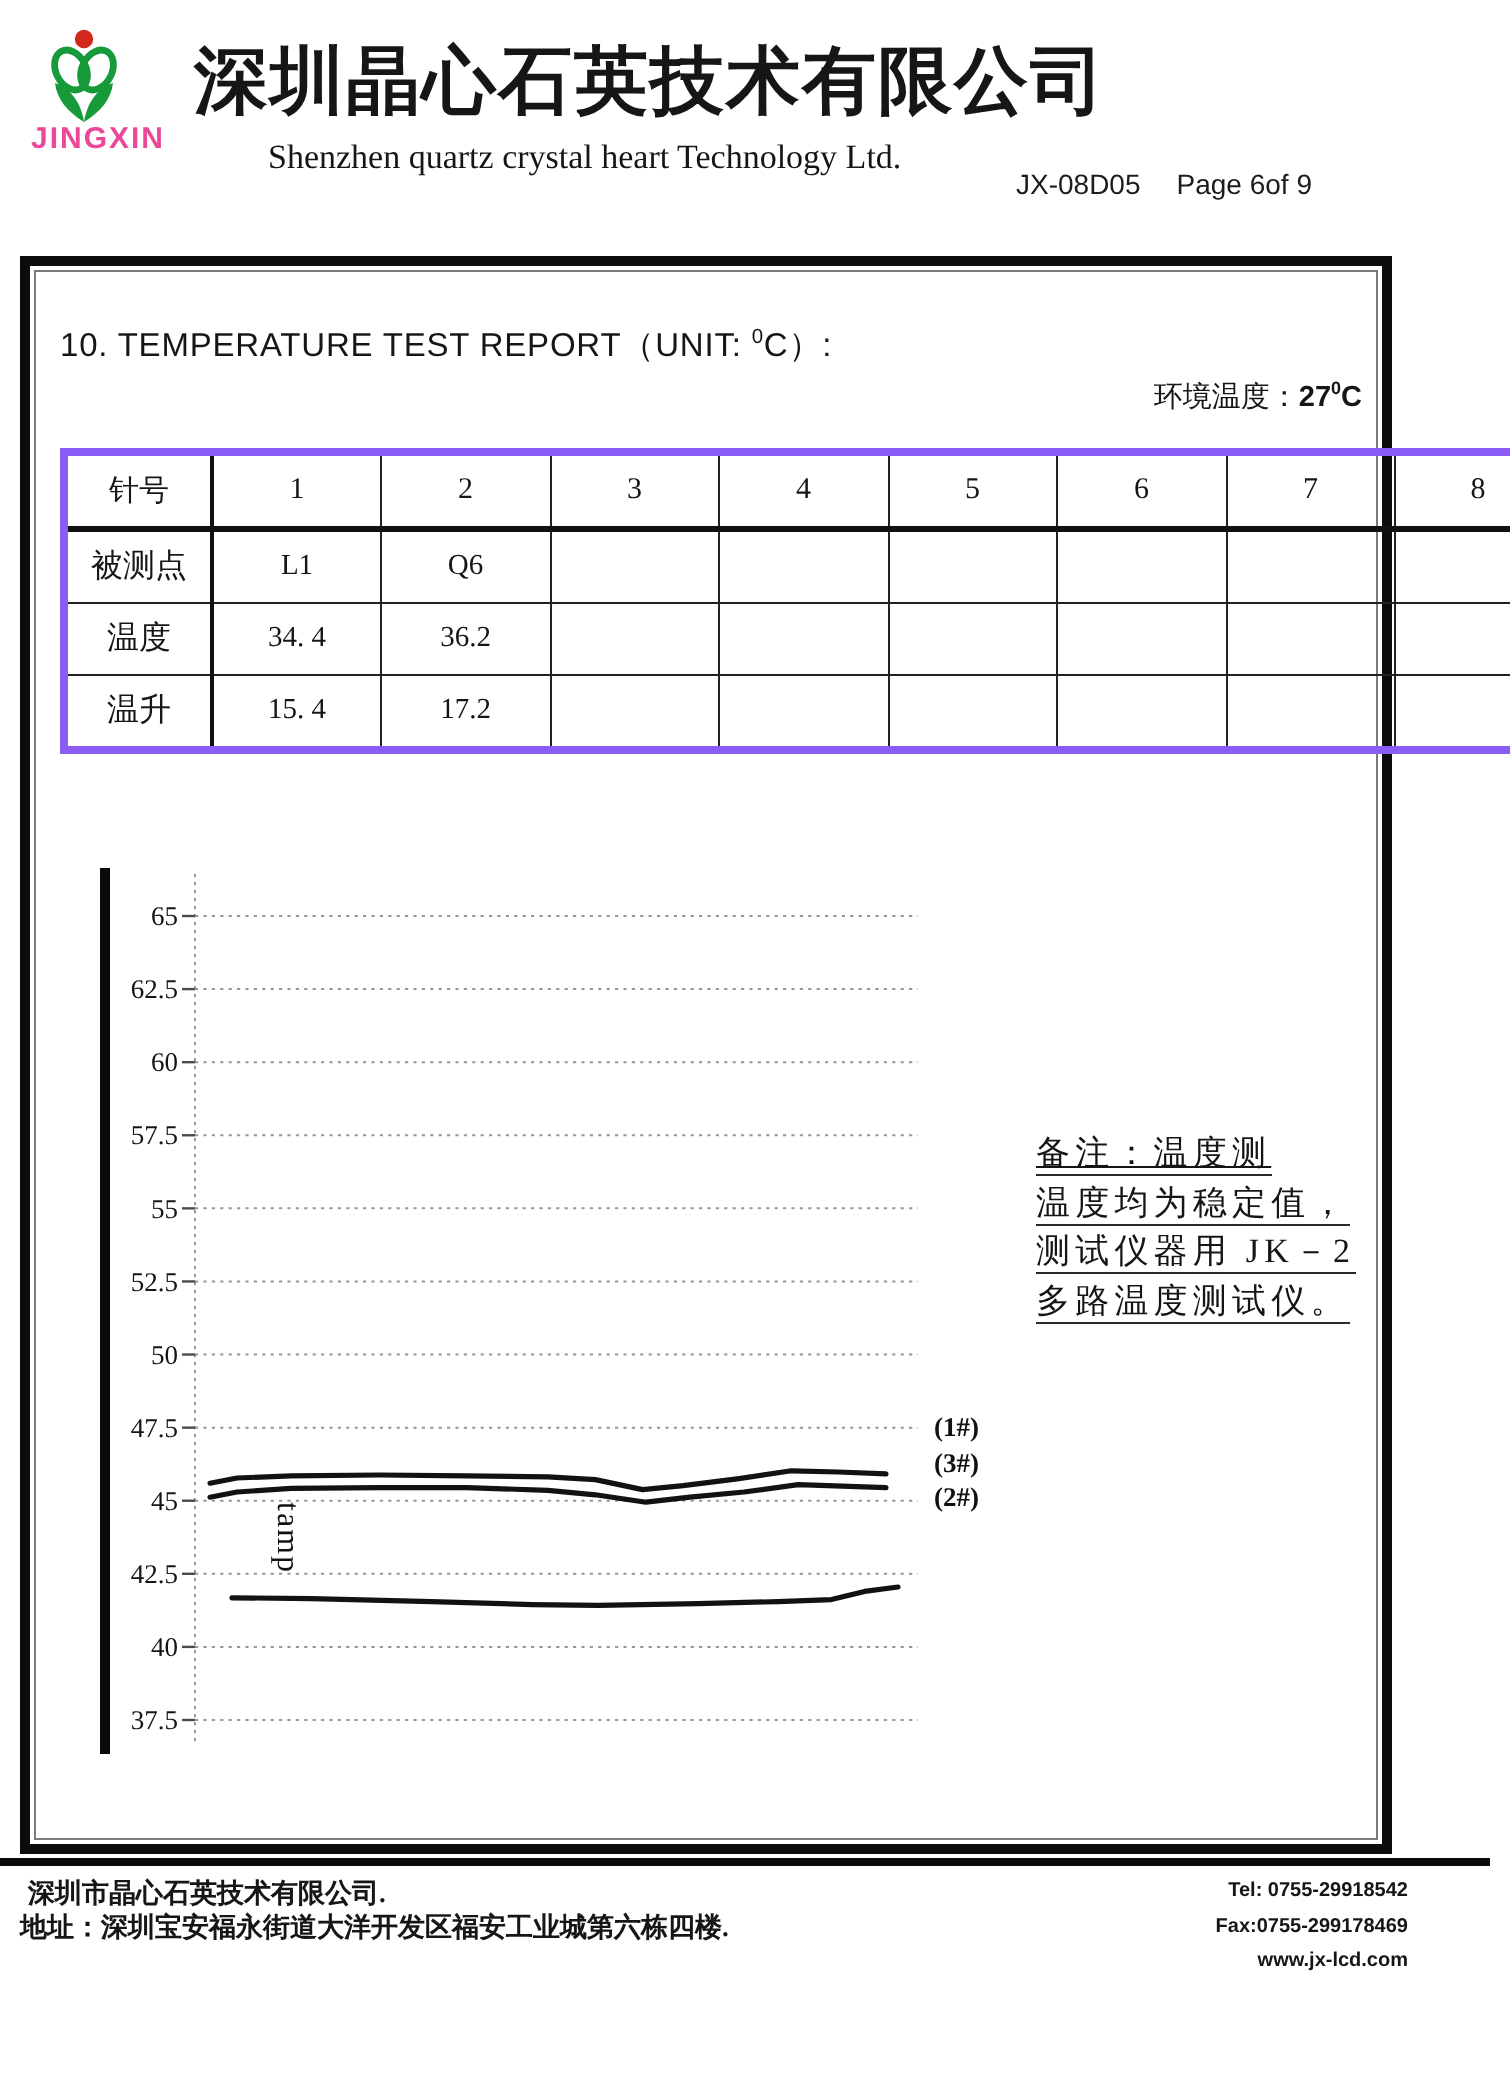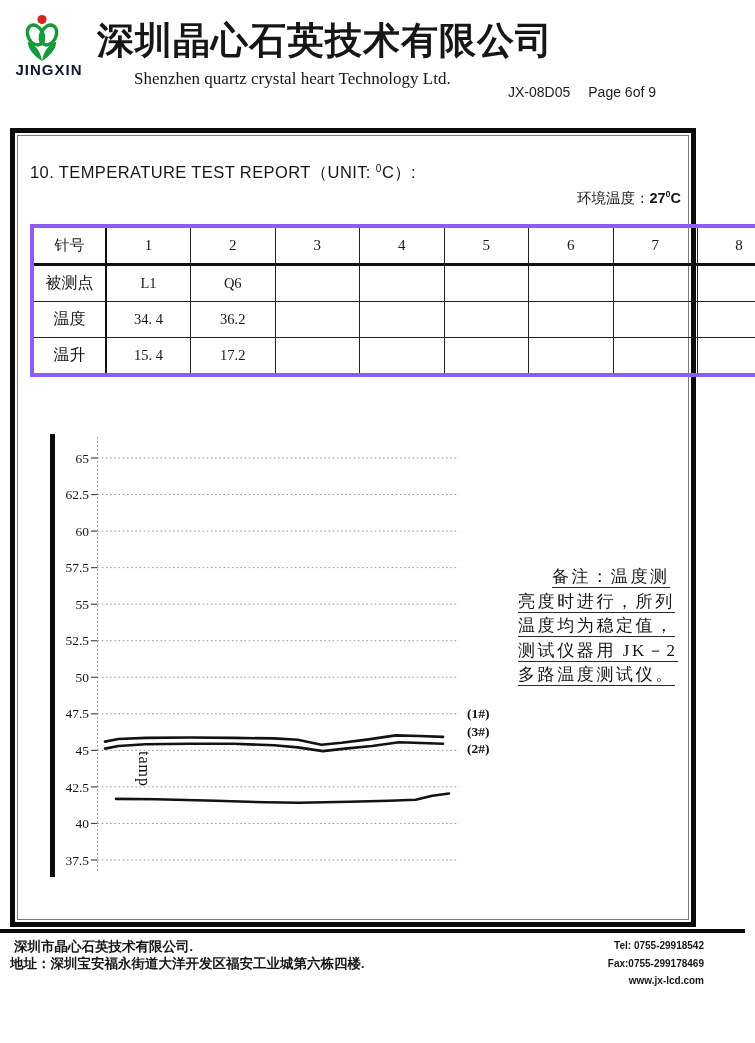--- a/index.html
+++ b/index.html
@@ -2,21 +2,21 @@
 <html><head>
 <meta charset="utf-8">
 <style>
   html,body{margin:0;padding:0;background:#fff;}
   .page{position:relative;width:755px;height:1043px;background:#fff;overflow:hidden;
         font-family:"Liberation Sans",sans-serif;color:#161616;}
   .abs{position:absolute;}
 
   
   .logo-text{left:5px;top:61px;width:88px;text-align:center;font-size:15px;font-weight:800;
-             color:#0f172a;letter-spacing:1px;}
+             color:#ec4899;letter-spacing:1px;}
   .company-cn{left:97px;top:16px;font-size:37px;font-weight:700;letter-spacing:1px;
               font-family:"Liberation Serif",serif;white-space:nowrap;}
   .company-en{left:134px;top:69px;font-size:17px;font-family:"Liberation Serif",serif;white-space:nowrap;}
   .doc-line{top:84px;right:99px;font-size:14px;color:#1c1c1c;}
   .doc-line .gap{margin-left:18px;}
 
   
   .main-box{left:10px;top:128px;width:686px;height:799px;border:5px solid #0c0c0c;box-sizing:border-box;}
   .main-box-inner{position:absolute;inset:2px;border:1px solid #7a7a7a;}
 
@@ -37,21 +37,21 @@
 
   
   .chart-svg{left:0;top:425px;}
 
   
   .notes{left:518px;top:565px;width:172px;font-family:"Liberation Serif",serif;
          font-size:17px;color:#151515;}
   .notes .line{line-height:24.6px;white-space:nowrap;}
   .notes .line span{display:inline-block;border-bottom:1px solid #2a2a2a;letter-spacing:2.6px;
          line-height:21px;}
-  .notes .line.first span{margin-left:34px;}
+  .notes .line.first span{text-decoration:underline;}
 
   
   .footer-rule{left:0;top:929px;width:745px;height:4px;background:#0b0b0b;}
   .footer-company{left:14px;top:938px;font-size:13.5px;font-weight:700;
                   font-family:"Liberation Serif",serif;}
   .footer-address{left:10px;top:955px;font-size:13.5px;font-weight:700;
                   font-family:"Liberation Serif",serif;}
   .footer-contact{top:937px;right:51px;text-align:right;font-size:10px;font-weight:700;
                   line-height:17.5px;}
 </style>
@@ -184,21 +184,20 @@
       <polyline points="105.0,748.6 118.5,746.0 145.6,744.2 189.5,743.8 233.4,743.8 274.0,745.2 297.7,747.4 323.0,751.1 345.0,748.6 372.0,746.0 399.1,742.3 443.0,743.8" fill="none" stroke="#121212" stroke-width="2.6" stroke-linejoin="round" stroke-linecap="round"></polyline>
       <polyline points="116.0,798.9 156.0,799.3 215.9,800.8 265.9,802.3 299.1,802.7 349.1,801.8 389.1,800.8 415.7,799.8 432.3,795.7 449.0,793.5" fill="none" stroke="#121212" stroke-width="2.6" stroke-linejoin="round" stroke-linecap="round"></polyline>
       <text x="467" y="718" font-size="13.5px" font-weight="bold" font-family="&quot;Liberation Serif&quot;, serif" fill="#111">(1#)</text>
       <text x="467" y="736" font-size="13.5px" font-weight="bold" font-family="&quot;Liberation Serif&quot;, serif" fill="#111">(3#)</text>
       <text x="467" y="753" font-size="13.5px" font-weight="bold" font-family="&quot;Liberation Serif&quot;, serif" fill="#111">(2#)</text>
       <text transform="translate(139 751) rotate(90)" font-size="16px" font-family="&quot;Liberation Serif&quot;, serif" fill="#111" letter-spacing="1">tamp</text>
     </svg>
 
   <div class="abs notes">
     <div class="line first"><span>备注：温度测</span></div>
-    <div class="line"><span>亮度时进行，所列</span></div>
     <div class="line"><span>温度均为稳定值，</span></div>
     <div class="line"><span>测试仪器用 JK－2</span></div>
     <div class="line"><span>多路温度测试仪。</span></div>
   </div>
 
   <div class="abs footer-rule"></div>
   <div class="abs footer-company">深圳市晶心石英技术有限公司.</div>
   <div class="abs footer-address">地址：深圳宝安福永街道大洋开发区福安工业城第六栋四楼.</div>
   <div class="abs footer-contact">
     <div>Tel: 0755-29918542</div>

